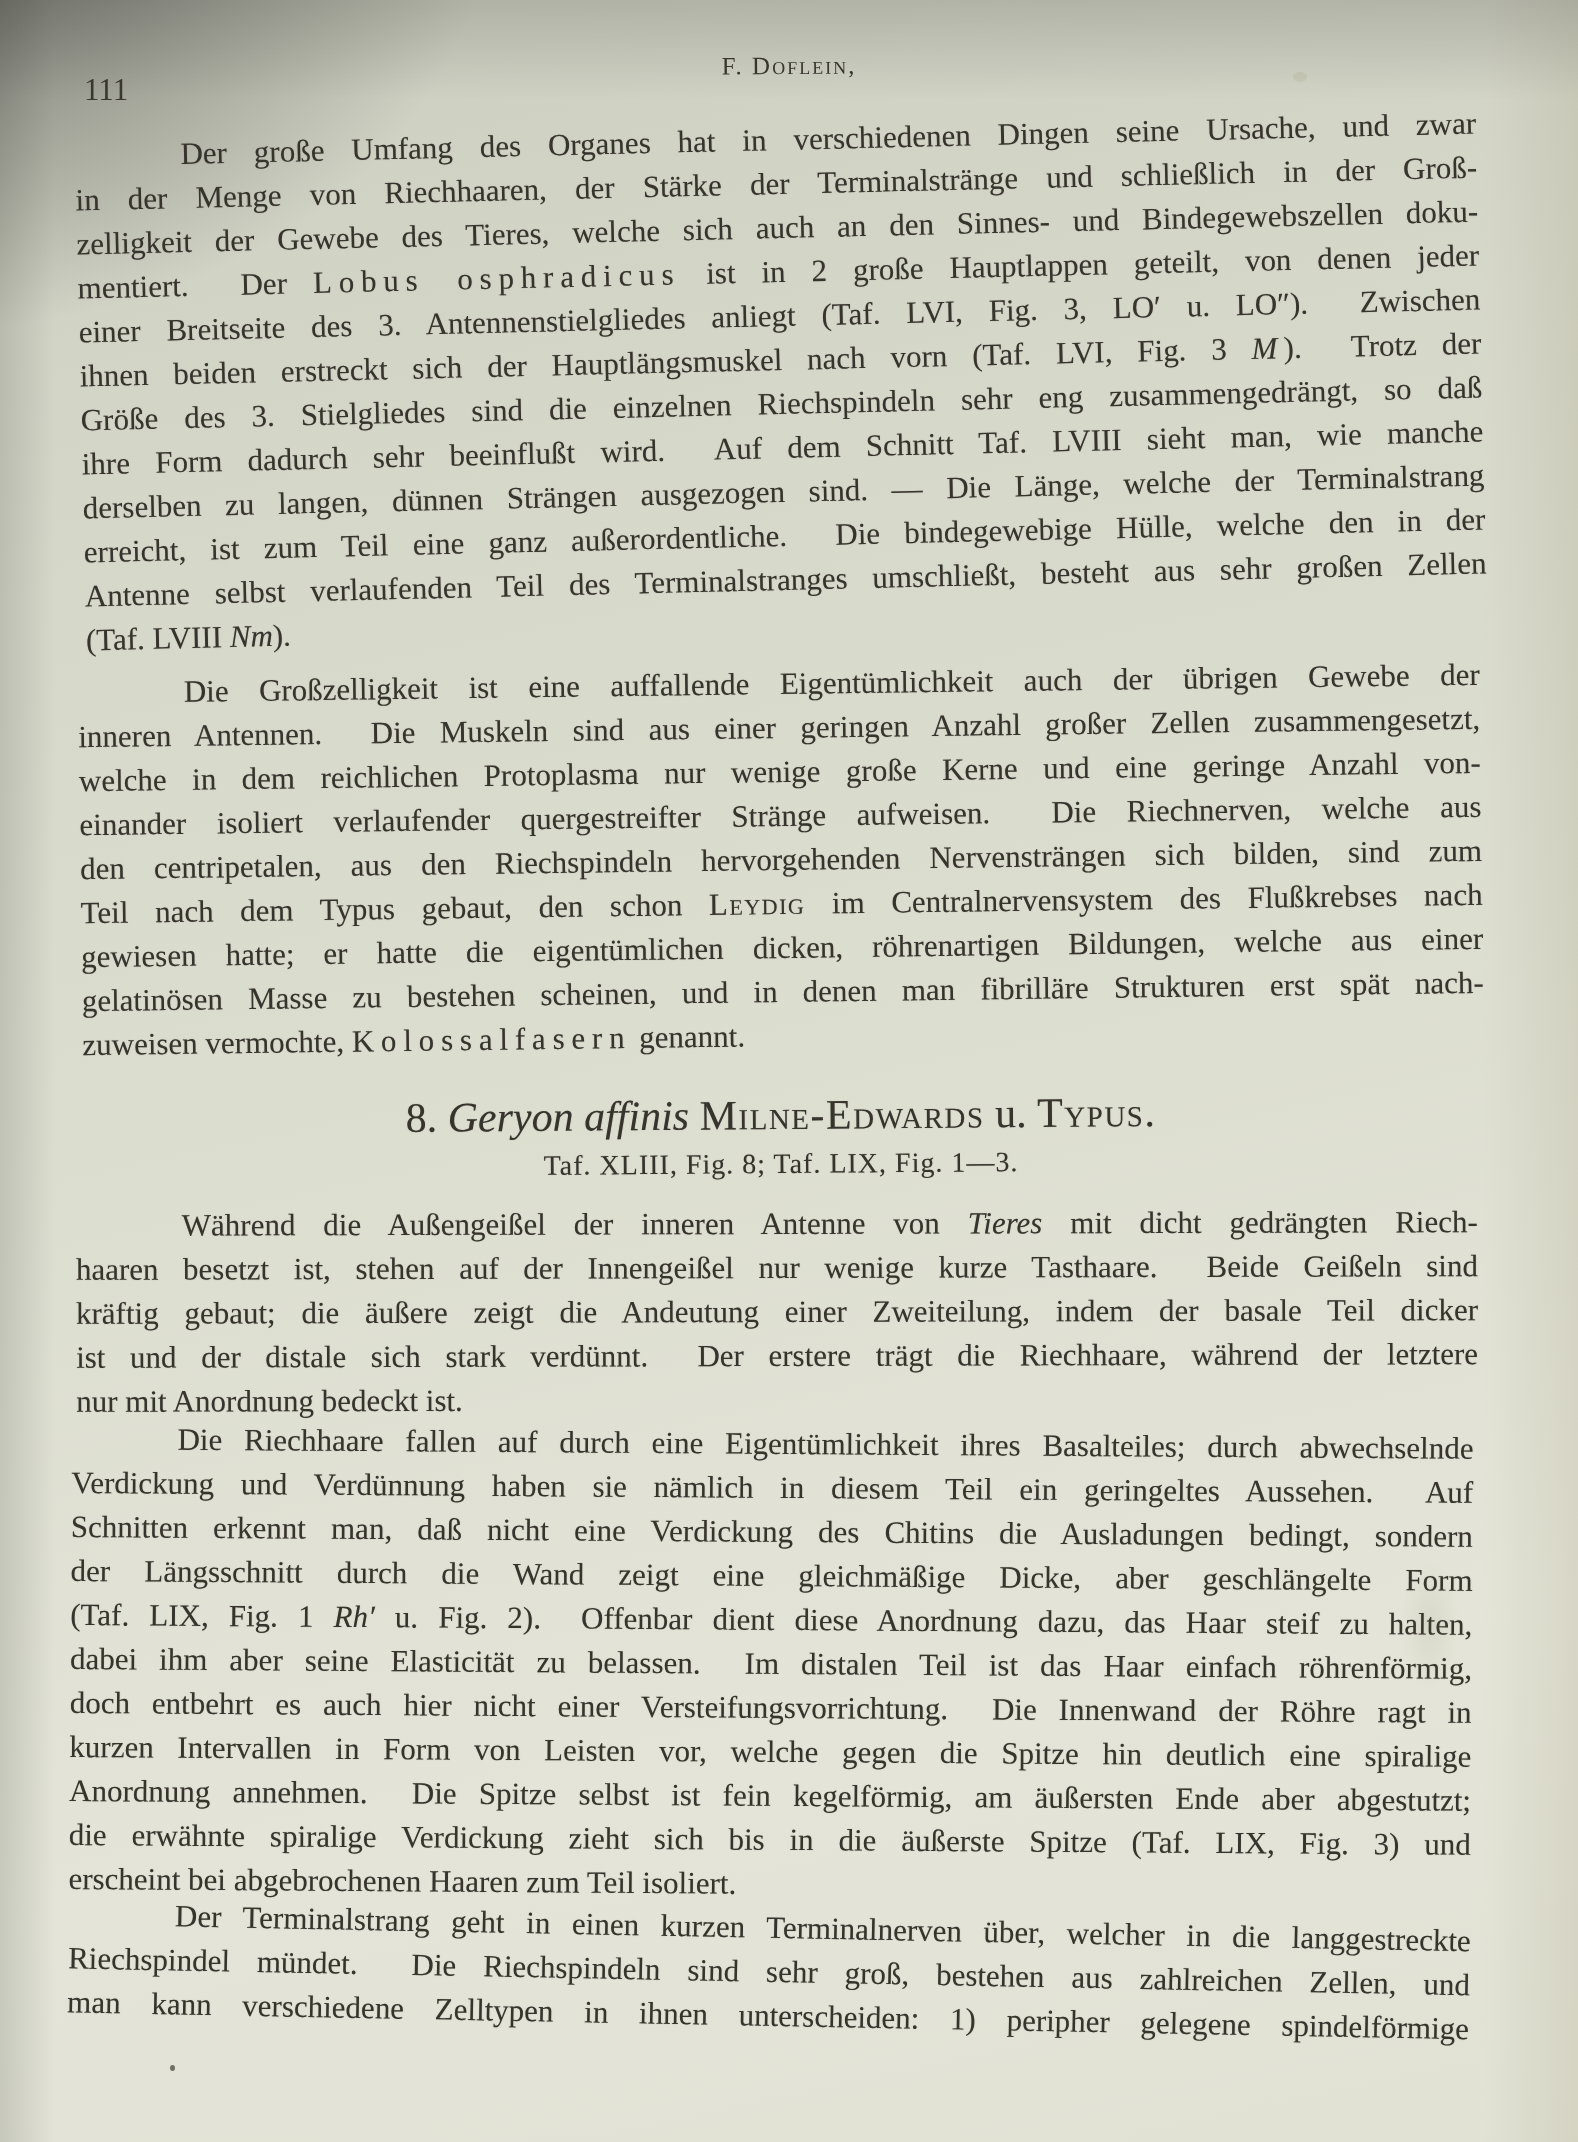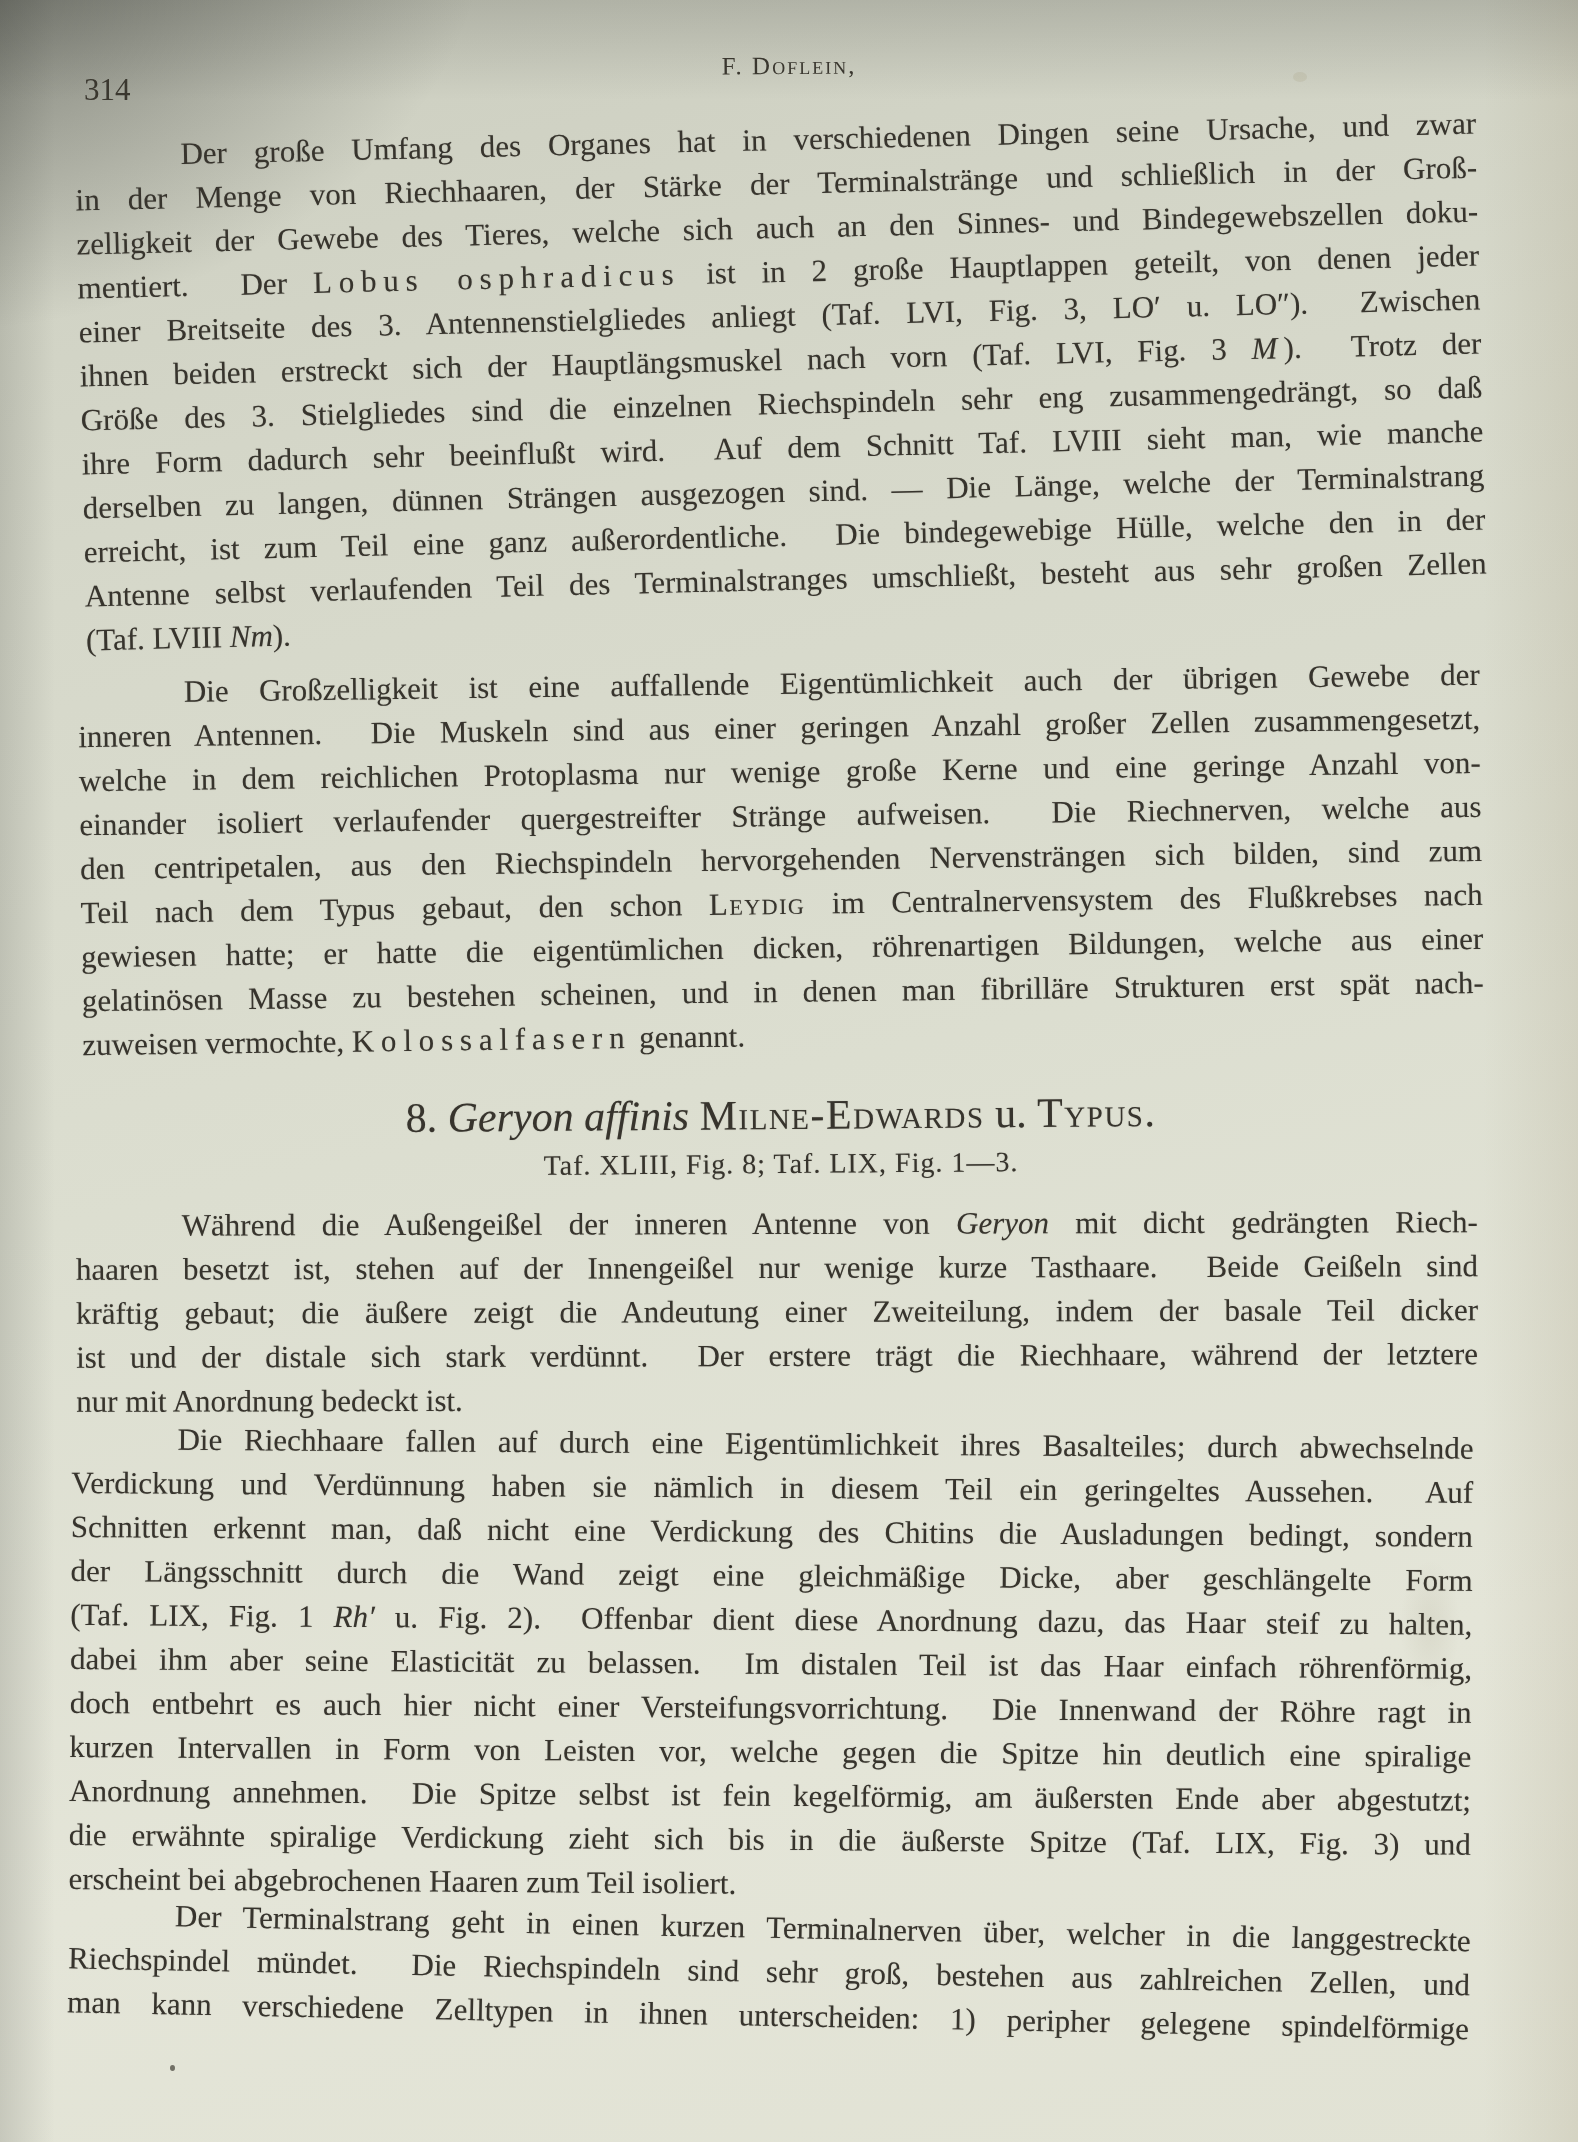--- a/index.html
+++ b/index.html
@@ -51,21 +51,21 @@
   .speck{position:absolute;border-radius:50%;background:#55524a;}
   .speck1{left:170px;top:2065px;width:5px;height:6px;opacity:0.8;}
   .speck2{left:1293px;top:72px;width:14px;height:10px;opacity:0.12;background:#8a7c55;border-radius:50%;}
   .smudge{position:absolute;left:1400px;top:1560px;width:60px;height:130px;
     background:radial-gradient(closest-side, rgba(120,110,80,0.10), rgba(120,110,80,0));}
 </style>
 </head>
 <body>
 
 <div class="running-header">F. Doflein,</div>
-<div class="page-number">314</div>
+<div class="page-number">111</div>
 
 <div class="text-column">
     <div class="block paragraph" style="transform: rotate(-1.35deg) translateX(0px);">
       <div class="line indent"><span>Der große Umfang des Organes hat in verschiedenen Dingen seine Ursache, und zwar</span></div>
       <div class="line"><span>in der Menge von Riechhaaren, der Stärke der Terminalstränge und schließlich in der Groß-</span></div>
       <div class="line"><span>zelligkeit der Gewebe des Tieres, welche sich auch an den Sinnes- und Bindegewebszellen doku-</span></div>
       <div class="line"><span>mentiert.&nbsp; Der </span><span class="sp">Lobus osphradicus</span><span> ist in 2 große Hauptlappen geteilt, von denen jeder</span></div>
       <div class="line"><span>einer Breitseite des 3. Antennenstielgliedes anliegt (Taf. LVI, Fig. 3, LO′ u. LO″).&nbsp; Zwischen</span></div>
       <div class="line"><span>ihnen beiden erstreckt sich der Hauptlängsmuskel nach vorn (Taf. LVI, Fig. 3 </span><span class="i">M</span><span> ).&nbsp; Trotz der</span></div>
       <div class="line"><span>Größe des 3. Stielgliedes sind die einzelnen Riechspindeln sehr eng zusammengedrängt, so daß</span></div>
@@ -86,21 +86,21 @@
       <div class="line"><span>gelatinösen Masse zu bestehen scheinen, und in denen man fibrilläre Strukturen erst spät nach-</span></div>
       <div class="line last"><span>zuweisen vermochte, </span><span class="sp">Kolossalfasern</span><span> genannt.</span></div>
     </div>
     <div class="block heading" style="transform: rotate(-0.45deg) translateX(0px);">
       <div class="line"><span>8. </span><span class="i">Geryon affinis</span><span> </span><span class="sc">Milne-Edwards</span><span> u. </span><span class="sc">Typus.</span></div>
     </div>
     <div class="block subheading" style="transform: rotate(-0.45deg) translateX(0px);">
       <div class="line"><span>Taf. XLIII, Fig. 8; Taf. LIX, Fig. 1—3.</span></div>
     </div>
     <div class="block paragraph gap-before-md" style="transform: rotate(-0.15deg) translateX(-4px);">
-      <div class="line indent"><span>Während die Außengeißel der inneren Antenne von </span><span class="i">Geryon</span><span> mit dicht gedrängten Riech-</span></div>
+      <div class="line indent"><span>Während die Außengeißel der inneren Antenne von </span><span class="i">Tieres</span><span> mit dicht gedrängten Riech-</span></div>
       <div class="line"><span>haaren besetzt ist, stehen auf der Innengeißel nur wenige kurze Tasthaare.&nbsp; Beide Geißeln sind</span></div>
       <div class="line"><span>kräftig gebaut; die äußere zeigt die Andeutung einer Zweiteilung, indem der basale Teil dicker</span></div>
       <div class="line"><span>ist und der distale sich stark verdünnt.&nbsp; Der erstere trägt die Riechhaare, während der letztere</span></div>
       <div class="line last"><span>nur mit Anordnung bedeckt ist.</span></div>
     </div>
     <div class="block paragraph" style="transform: rotate(0.4deg) translateX(-10px);">
       <div class="line indent"><span>Die Riechhaare fallen auf durch eine Eigentümlichkeit ihres Basalteiles; durch abwechselnde</span></div>
       <div class="line"><span>Verdickung und Verdünnung haben sie nämlich in diesem Teil ein geringeltes Aussehen.&nbsp; Auf</span></div>
       <div class="line"><span>Schnitten erkennt man, daß nicht eine Verdickung des Chitins die Ausladungen bedingt, sondern</span></div>
       <div class="line"><span>der Längsschnitt durch die Wand zeigt eine gleichmäßige Dicke, aber geschlängelte Form</span></div>

